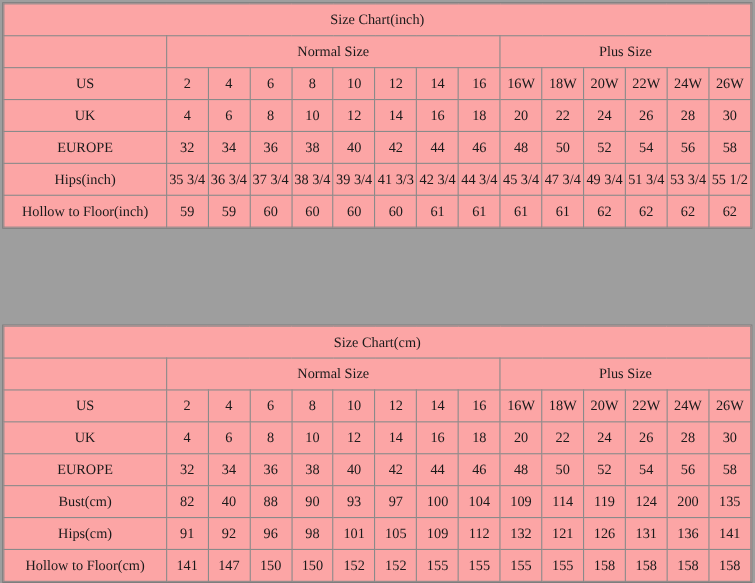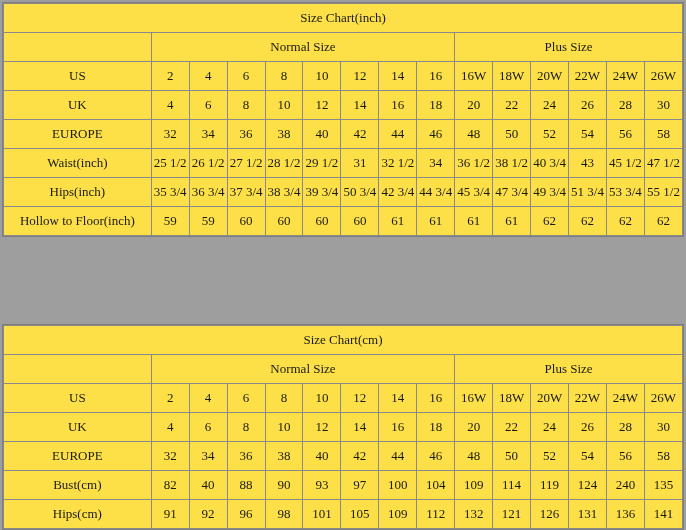--- a/index.html
+++ b/index.html
@@ -27,21 +27,21 @@
     width: 682px;
     margin: 2px auto 0 auto;
     background: #e8e8e8;
     border: 1px solid #7d7d7d;
     box-sizing: border-box;
   }
   table.size-chart {
     border-collapse: collapse;
     width: 100%;
     table-layout: fixed;
-    background: #fde047;
+    background: #fca5a5;
   }
   table.size-chart td {
     border: 1px solid #8a8a8a;
     text-align: center;
     vertical-align: middle;
     font-size: 13px;
     color: #1a1a1a;
     padding: 0;
     height: 28px;
     white-space: nowrap;
@@ -161,46 +161,29 @@
           <td>46</td>
           <td>48</td>
           <td>50</td>
           <td>52</td>
           <td>54</td>
           <td>56</td>
           <td>58</td>
         </tr>
 
 
-        <tr>
-          <td class="row-label">Waist(inch)</td>
-          <td>25 1/2</td>
-          <td>26 1/2</td>
-          <td>27 1/2</td>
-          <td>28 1/2</td>
-          <td>29 1/2</td>
-          <td>31</td>
-          <td>32 1/2</td>
-          <td>34</td>
-          <td>36 1/2</td>
-          <td>38 1/2</td>
-          <td>40 3/4</td>
-          <td>43</td>
-          <td>45 1/2</td>
-          <td>47 1/2</td>
-        </tr>
 
         <tr>
           <td class="row-label">Hips(inch)</td>
           <td>35 3/4</td>
           <td>36 3/4</td>
           <td>37 3/4</td>
           <td>38 3/4</td>
           <td>39 3/4</td>
-          <td>50 3/4</td>
+          <td>41 3/3</td>
           <td>42 3/4</td>
           <td>44 3/4</td>
           <td>45 3/4</td>
           <td>47 3/4</td>
           <td>49 3/4</td>
           <td>51 3/4</td>
           <td>53 3/4</td>
           <td>55 1/2</td>
         </tr>
 
@@ -317,21 +300,21 @@
           <td>88</td>
           <td>90</td>
           <td>93</td>
           <td>97</td>
           <td>100</td>
           <td>104</td>
           <td>109</td>
           <td>114</td>
           <td>119</td>
           <td>124</td>
-          <td>240</td>
+          <td>200</td>
           <td>135</td>
         </tr>
 
 
         <tr>
           <td class="row-label">Hips(cm)</td>
           <td>91</td>
           <td>92</td>
           <td>96</td>
           <td>98</td>
@@ -340,17 +323,34 @@
           <td>109</td>
           <td>112</td>
           <td>132</td>
           <td>121</td>
           <td>126</td>
           <td>131</td>
           <td>136</td>
           <td>141</td>
         </tr>
 
+        <tr>
+          <td class="row-label long">Hollow to Floor(cm)</td>
+          <td>141</td>
+          <td>147</td>
+          <td>150</td>
+          <td>150</td>
+          <td>152</td>
+          <td>152</td>
+          <td>155</td>
+          <td>155</td>
+          <td>155</td>
+          <td>155</td>
+          <td>158</td>
+          <td>158</td>
+          <td>158</td>
+          <td>158</td>
+        </tr>
       </tbody>
     </table>
   </div>
 
 </div>
 
 </body></html>

